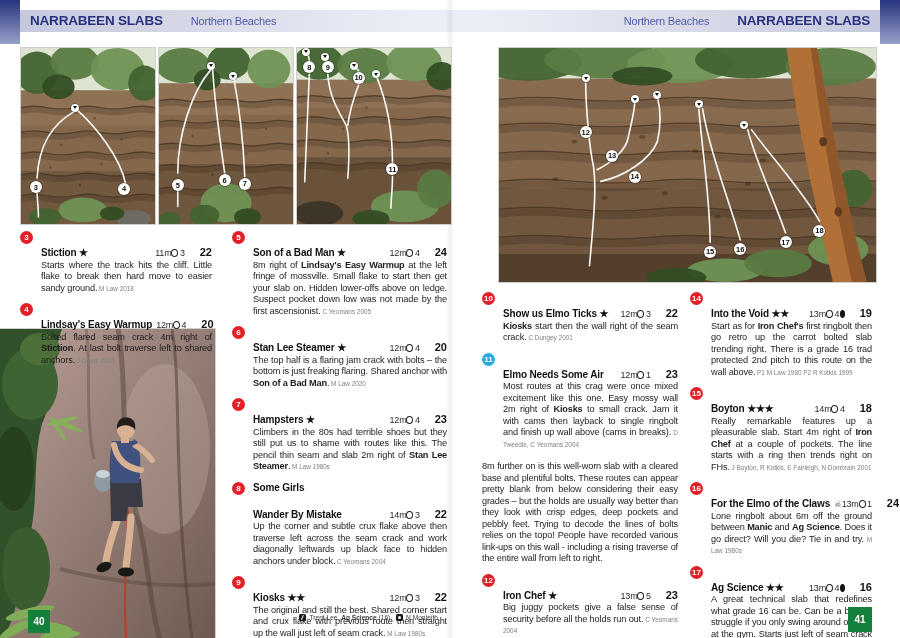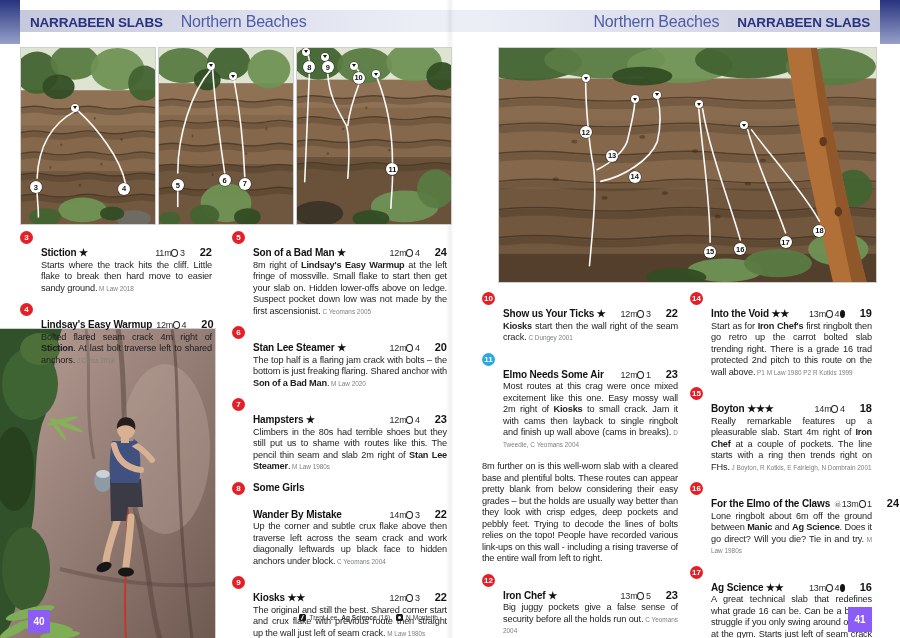--- a/index.html
+++ b/index.html
@@ -3,24 +3,24 @@
 <meta charset="utf-8">
 <style>
   html,body{margin:0;padding:0;width:900px;height:638px;background:#fff;overflow:hidden;
     font-family:"Liberation Sans",sans-serif;-webkit-font-smoothing:antialiased;}
   .sheet{position:absolute;inset:0;width:900px;height:638px;background:#fff;}
   
   .hdr-band{position:absolute;left:20px;top:10px;width:860px;height:22px;
     background:linear-gradient(90deg,#c6c8dd 0%,#eceef6 46%,#eceef6 54%,#c6c8dd 100%);}
   .corner{position:absolute;top:0;width:20px;height:44px;background:linear-gradient(#27337f,#97a0c8);}
   .corner.left{left:0;} .corner.right{right:0;}
-  .hdr-line{position:absolute;top:13px;display:flex;align-items:baseline;gap:18px;white-space:nowrap;}
+  .hdr-line{position:absolute;top:13px;display:flex;align-items:baseline;gap:28px;white-space:nowrap;}
   .hdr-line.l{left:30px;} .hdr-line.r{right:30px;flex-direction:row;}
   .hdr-title{font-size:13.5px;font-weight:700;color:#27337f;letter-spacing:-.2px;}
-  .hdr-sub{font-size:16px;color:#4d5ca8;letter-spacing:-.2px;}
+  .hdr-sub{font-size:11px;color:#4d5ca8;letter-spacing:-.2px;}
   .spine{position:absolute;left:446px;top:0;width:8px;height:638px;
     background:linear-gradient(90deg,rgba(0,0,0,0),rgba(0,0,0,.06),rgba(0,0,0,0));}
   
   .photo{position:absolute;border:1px solid #cfcfcf;overflow:hidden;background:#85684c;}
   .photo svg{position:absolute;inset:0;width:100%;height:100%;display:block;}
   .tm{position:absolute;width:12px;height:12px;margin-left:-6px;margin-top:-6px;border-radius:50%;
     background:#fff;color:#101010;font-size:7.5px;font-weight:700;display:flex;align-items:center;
     justify-content:center;box-shadow:0 0 0 .6px rgba(0,0,0,.45);z-index:3;}
   .ta{position:absolute;width:8px;height:8px;margin-left:-4px;margin-top:-4px;border-radius:50%;
     background:#fff;box-shadow:0 0 0 .6px rgba(0,0,0,.45);z-index:3;display:flex;align-items:center;justify-content:center;}
@@ -41,21 +41,21 @@
   .ring{display:inline-block;width:5px;height:6px;border:1.2px solid #222;border-radius:50%;margin-right:1.5px;}
   .carrot{display:inline-block;width:5.5px;height:8px;background:#141414;border-radius:50%;}
   .skull{font-size:8.5px;color:#595a5e;line-height:1;}
   .rgrade{font-size:11px;font-weight:700;color:#121214;min-width:18px;text-align:right;margin-left:9px;}
   .rdesc{font-size:9.2px;line-height:11.5px;text-align:justify;color:#1d1d1f;letter-spacing:-.15px;margin-top:1.5px;}
   .rdesc b{letter-spacing:-.2px;}
   .fa{font-size:6.4px;color:#7e8084;letter-spacing:0;}
   .note,.para{font-size:9.2px;line-height:11.5px;text-align:justify;color:#1d1d1f;letter-spacing:-.15px;margin:11px 0 9px;}
   .sechead{font-size:12px;font-weight:700;color:#27337f;letter-spacing:-.1px;margin:13px 0 7px;}
   
-  .pno{position:absolute;background:#8b5cf6;color:#fff;font-weight:700;display:flex;
+  .pno{position:absolute;background:#15803d;color:#fff;font-weight:700;display:flex;
     align-items:center;justify-content:center;z-index:5;}
   .pno.l{left:28px;top:610px;width:22px;height:23px;font-size:10px;}
   .pno.r{left:848px;top:607px;width:24px;height:25px;font-size:10px;}
   .caption{position:absolute;left:299px;top:614px;display:flex;align-items:center;gap:3.5px;
     font-size:6.6px;color:#3a3a3c;white-space:nowrap;z-index:5;}
   .cap-ic{width:7px;height:7px;background:#1a1a1a;border-radius:1.5px;position:relative;flex:0 0 auto;}
   .cap-ic.climb::after{content:'';position:absolute;left:3px;top:1px;width:1.4px;height:4.6px;background:#fff;transform:rotate(24deg);}
   .cap-ic.cam::after{content:'';position:absolute;left:2px;top:2px;width:3px;height:3px;border-radius:50%;background:#fff;}
 </style>
 </head>
@@ -428,21 +428,21 @@
           </span>
           <span class="rgrade">22</span>
         </div>
         <div class="rdesc">The original and still the best. Shared corner start and crux flake with previous route then straight up the wall just left of seam crack.<span class="fa"> M Law 1980s</span></div>
       </div>
     </div>
   <div class="col" style="left:482px;top:292px;width:196px;">
       <div class="blk rblk">
         <span class="rc red">10</span>
         <div class="rh">
-          <span class="rname">Show us Your Ticks ★</span>
+          <span class="rname">Show us Elmo Ticks ★</span>
           <span class="rstats">
             <span class="rlen">12m</span>
             <span class="rbolts">
               <span class="ring"></span>
               <span>3</span>
             </span>
           </span>
           <span class="rgrade">22</span>
         </div>
         <div class="rdesc"><b>Kiosks</b> start then the wall right of the seam crack.<span class="fa"> C Dungey 2001</span></div>

